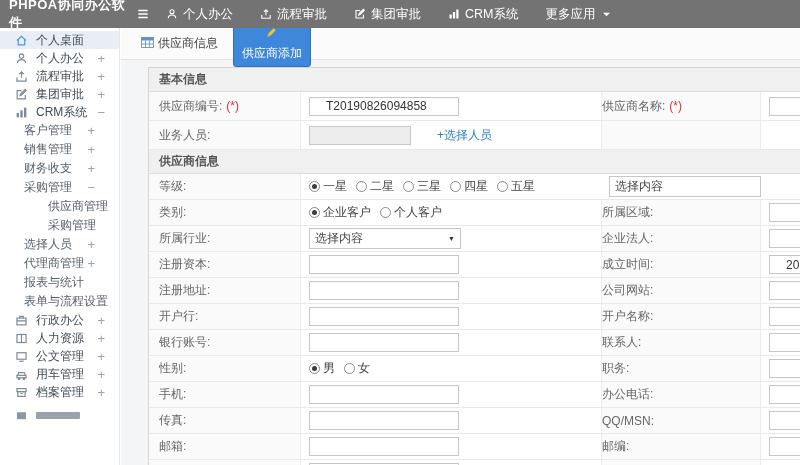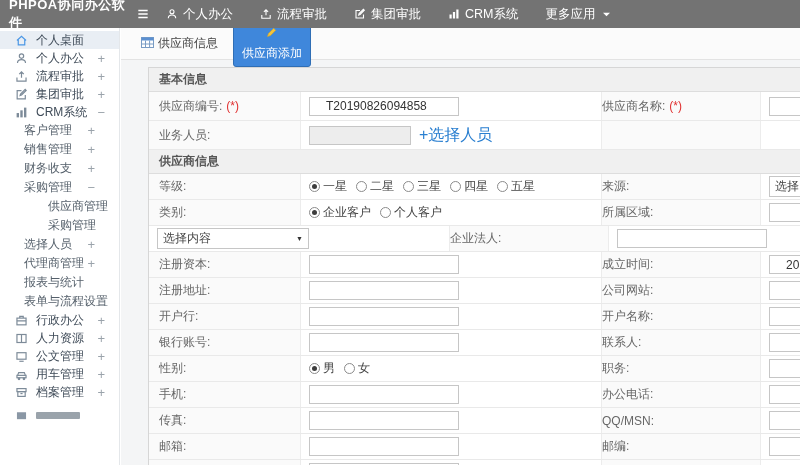--- a/index.html
+++ b/index.html
@@ -52,21 +52,21 @@
     display:flex; align-items:center; padding-left:10px; font-size:12px; color:#666; }
   .fcell { width:300px; display:flex; align-items:center; padding-left:8px; }
   .lcell2 { width:160px; background:#fafafa; border-left:1px solid #ececec; border-right:1px solid #ececec;
     display:flex; align-items:center; font-size:12px; color:#666; }
   .fcell2 { flex:1; display:flex; align-items:center; padding-left:8px; }
   .req { color:#e03131; margin-left:4px; font-size:12px; }
   .txt { width:150px; height:19px; border:1px solid #c6c6c6; font-size:12px; padding:1px 16px;
     font-family:"Liberation Sans","DejaVu Sans",sans-serif; background:#fff; color:#333; }
   .txt.gray { width:102px; background:#ededed; }
   .txt.w2 { width:150px; }
-  .link { font-size:16px; color:#2a7fd0; margin-left:8px; text-decoration:none; cursor:pointer; }
+  .link { font-size:12px; color:#2a7fd0; margin-left:26px; text-decoration:none; cursor:pointer; }
   .sel { width:152px; height:21px; border:1px solid #c6c6c6; background:#fff;
     display:flex; align-items:center; justify-content:space-between;
     padding:0 5px; font-size:12px; color:#444; cursor:pointer; }
   .sel .arrow { font-size:7px; color:#333; }
   .rg { display:flex; align-items:center; gap:9px; font-size:12px; color:#444; }
   .ro { display:flex; align-items:center; gap:3px; cursor:pointer;font-family:Liberation Serif, serif; }
   .rb { width:11px; height:11px; border-radius:50%; border:1px solid #8b8b8b; background:#fff; position:relative; flex:none; }
   .rb.on::after { content:""; position:absolute; left:2px; top:2px; right:2px; bottom:2px;
     border-radius:50%; background:#3d3d3d; }
 </style>
@@ -370,23 +370,20 @@
             <span class="ro">
                 <span class="rb"></span>
                 <span>四星</span>
               </span>
             <span class="ro">
                 <span class="rb"></span>
                 <span>五星</span>
               </span>
           </div>
         </div>
-        <div class="lcell2">
-            <span>来源:</span>
-          </div>
         <div class="fcell2">
           <div class="sel">
             <span>选择内容</span>
 
           </div>
         </div>
       </div>
 
       <div class="frow">
         <div class="lcell">
@@ -406,20 +403,23 @@
         </div>
         <div class="lcell2">
             <span>所属区域:</span>
           </div>
         <div class="fcell2">
             <input class="txt w2" value="" style="">
           </div>
       </div>
 
       <div class="frow">
+        <div class="lcell">
+            <span>所属行业:</span>
+          </div>
         <div class="fcell">
           <div class="sel">
             <span>选择内容</span>
             <span class="arrow">▼</span>
           </div>
         </div>
         <div class="lcell2">
             <span>企业法人:</span>
           </div>
         <div class="fcell2">

